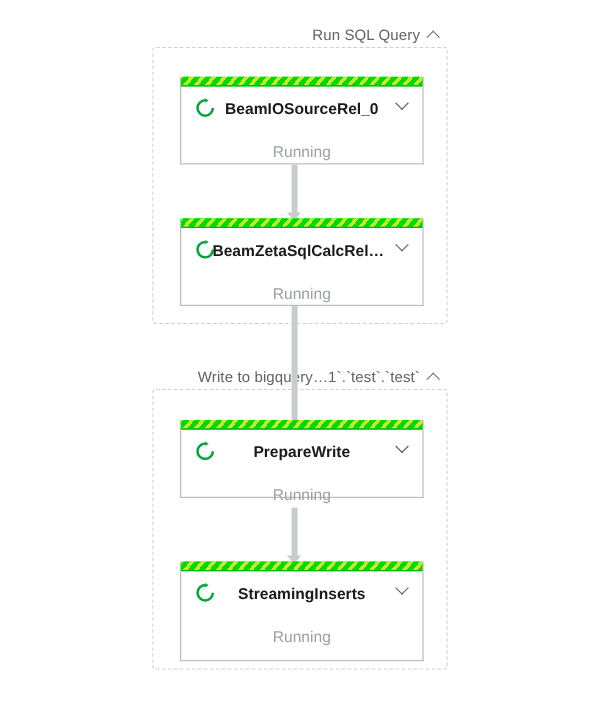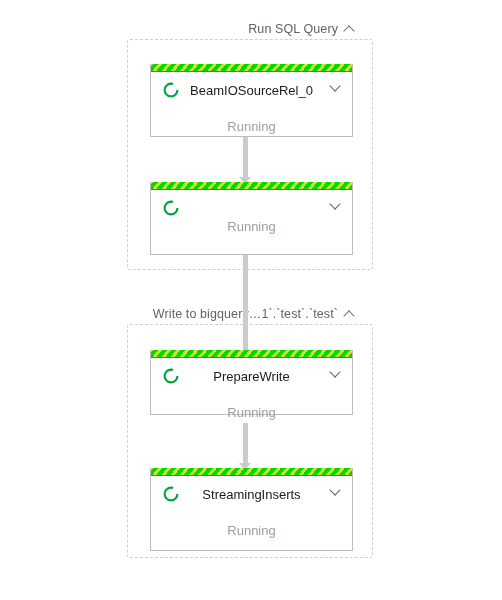--- a/index.html
+++ b/index.html
@@ -28,21 +28,21 @@
   .group {
     position: absolute;
     border: 1px dashed #cfcfcf;
     border-radius: 3px;
     background: transparent;
     box-sizing: border-box;
   }
   .group-header {
     position: absolute;
     top: -20px;
-    right: 16px;
+    right: 4px;
     height: 18px;
     display: flex;
     align-items: center;
     justify-content: flex-end;
     gap: 6px;
     white-space: nowrap;
     background: #ffffff;
     padding-left: 4px;
   }
   .group-title {
@@ -98,21 +98,21 @@
   .node-status-icon {
     position: absolute;
     left: 11px;
     top: 9px;
     width: 18px;
     height: 18px;
   }
   .node-title {
     text-align: center;
     font-size: 13px;
-    font-weight: normal;
+    font-weight: bold;
     color: #1a1a1a;
     line-height: 18px;
     padding: 0 26px;
     overflow: hidden;
     white-space: nowrap;
     text-overflow: ellipsis;
   }
   .node-substatus {
     text-align: center;
     font-size: 13px;
@@ -186,20 +186,21 @@
 
   <div class="node" style="left:150px; top:182px; width:203px; height:73px;">
     <div class="node-stripe"></div>
     <div class="node-body">
       <span class="node-status-icon">
         <svg viewBox="0 0 18 18" width="18" height="18" aria-hidden="true">
           <path d="M9 2.6 A6.4 6.4 0 1 0 15.4 9" fill="none" stroke="#00a63c" stroke-width="2.1" stroke-linecap="butt"></path>
           <path d="M9 0.9 L9 4.6 L11.9 2.75 Z" fill="#00a63c"></path>
         </svg>
       </span>
+      <div class="node-title">BeamZetaSqlCalcRel_16</div>
       <div class="node-substatus">Running</div>
       <span class="node-expand"></span>
     </div>
   </div>
 
   <div class="edge" style="left:243px; top:255px; height:98px;"></div>
   <div class="edge-arrow" style="left:239px; top:350px;"></div>
 
   <div class="group" style="left:127px; top:324px; width:246px; height:234px;">
     <div class="group-header">

